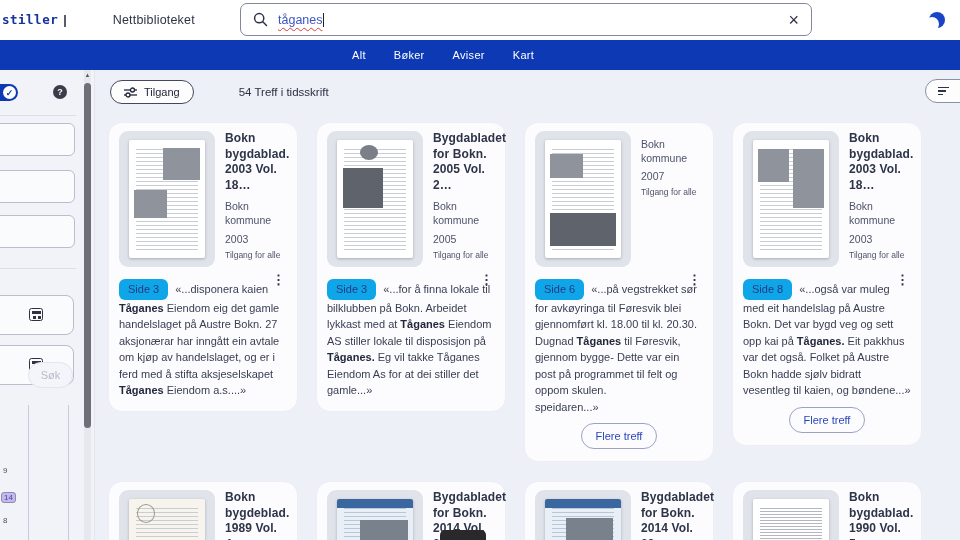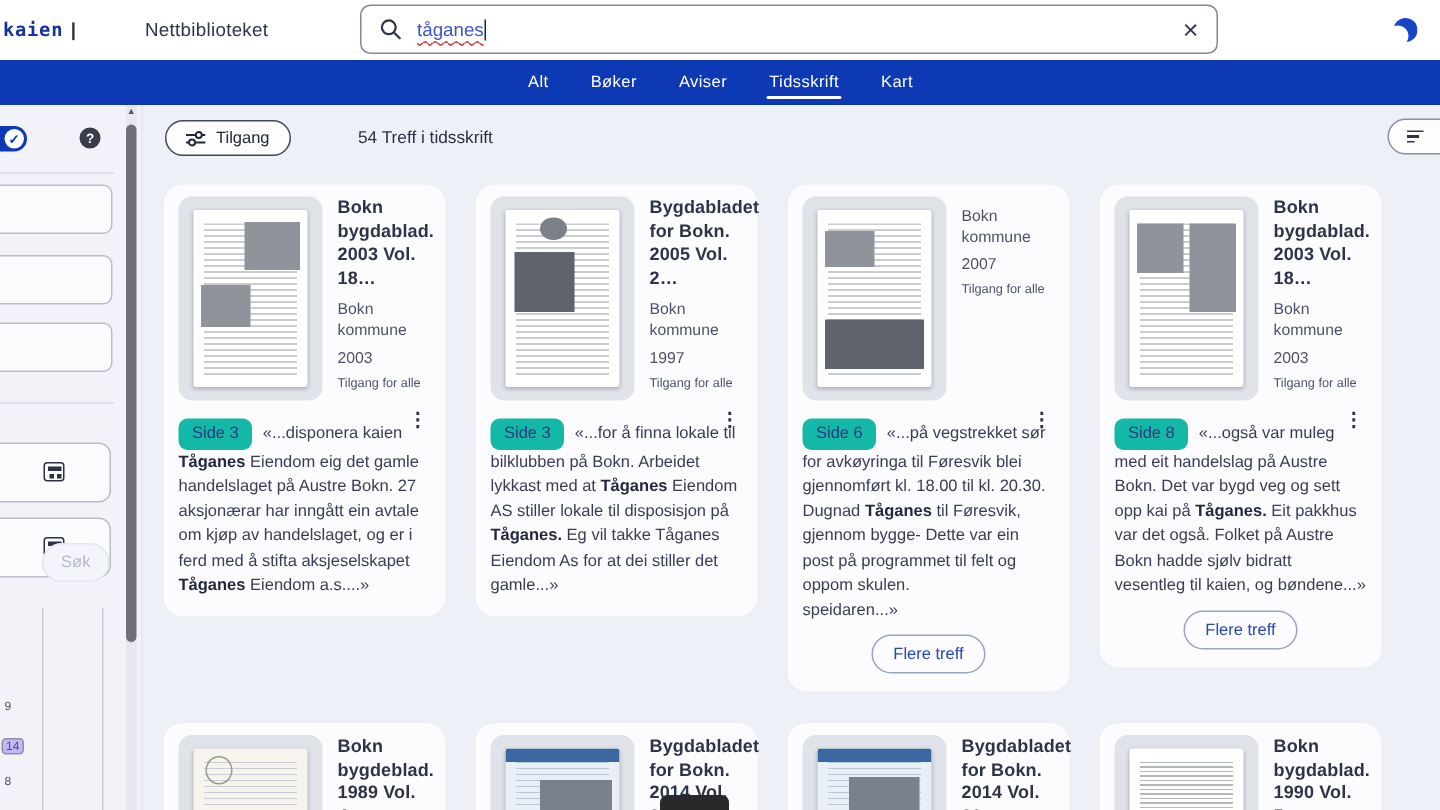--- a/index.html
+++ b/index.html
@@ -89,56 +89,55 @@
   .v8 .tx{background:repeating-linear-gradient(to bottom,#b4b7bf 0 1px,transparent 1px 3px);}
   .titlecol { margin-left:10px; width:72px; }
   .ctitle { font-size:12px; line-height:1.3; font-weight:700; color:#2e3448; letter-spacing:.1px; }
   .cpub { font-size:10.5px; color:#4d5268; margin-top:7px; line-height:1.3; }
   .cyear { font-size:10.5px; color:#4d5268; margin-top:5px; }
   .caccess { font-size:8.5px; color:#4d5268; margin-top:5px; }
   .kebab { position:absolute; right:8px; top:148px; font-size:13px; font-weight:bold; color:#2f3346; line-height:1;
            padding:2px 4px; cursor:pointer; }
   .snippet { margin-top:12px; font-size:11px; line-height:1.5; color:#383d52; }
   .snippet strong { color:#23283c; }
-  .badge { display:inline-block; background:#14b8a6; color:#2b3a7e; border-radius:6px; padding:2px 9px;
+  .badge { display:inline-block; background:#0ea5e9; color:#2b3a7e; border-radius:6px; padding:2px 9px;
            font-size:11px; margin-right:7px; }
   .morewrap { text-align:center; margin-top:8px; }
   .morebtn { display:inline-block; border:1px solid #9aa3c4; border-radius:15px; padding:6px 14px;
              color:#2946b5; background:#fcfcfe; font-size:11px; cursor:pointer; }
 
   .tooltip-frag { position:absolute; left:440px; top:530px; width:46px; height:10px; background:#29292c; border-radius:5px 5px 0 0; }
 
   svg { display:block; }
 </style>
 </head>
 <body>
 
 <div class="header">
   <div class="logo">
-    <span class="frag">kaien</span><span class="sep">|</span><span class="site">Nettbiblioteket</span>
+    <span class="frag">stiller</span><span class="sep">|</span><span class="site">Nettbiblioteket</span>
   </div>
   <div class="searchbox">
     <span class="sicon">
       <svg width="15" height="15" viewBox="0 0 15 15">
           <circle cx="6.2" cy="6.2" r="4.6" fill="none" stroke="#2f3346" stroke-width="1.5"></circle>
           <line x1="9.8" y1="9.8" x2="13.5" y2="13.5" stroke="#2f3346" stroke-width="1.5" stroke-linecap="round"></line>
         </svg>
     </span>
     <span class="sterm">tåganes</span>
       <span class="caret"></span>
     <span class="clearbtn">×</span>
   </div>
   <span class="moon"></span>
 </div>
 
 <div class="navbar">
   <div class="tab">Alt</div>
   <div class="tab">Bøker</div>
   <div class="tab">Aviser</div>
-  <div class="tab active">Tidsskrift</div>
   <div class="tab">Kart</div>
 </div>
 
 <div class="sidebar">
   <div class="toggle">
     <span class="knob">✓</span>
   </div>
   <div class="helpbtn">?</div>
   <div class="sdivider" style="top:45px"></div>
   <div class="sinput" style="top:53px"></div>
@@ -222,21 +221,21 @@
       <div class="thumb v2">
           <div class="page">
             <div class="tx"></div>
             <i class="ph a"></i>
             <i class="ph b"></i>
           </div>
         </div>
       <div class="titlecol">
         <div class="ctitle">Bygdabladet for Bokn. 2005 Vol. 2…</div>
         <div class="cpub">Bokn kommune</div>
-        <div class="cyear">1997</div>
+        <div class="cyear">2005</div>
         <div class="caccess">Tilgang for alle</div>
       </div>
     </div>
     <span class="kebab">⋮</span>
     <p class="snippet"><span class="badge">Side 3</span><span><span>«...for å finna lokale til bilklubben på Bokn. Arbeidet lykkast med at </span><strong>Tåganes</strong><span> Eiendom AS stiller lokale til disposisjon på </span><strong>Tåganes.</strong><span> Eg vil takke Tåganes Eiendom As for at dei stiller det gamle...»</span></span></p>
   </div>
 
   <div class="card">
     <div class="cardtop">
       <div class="thumb v3">

